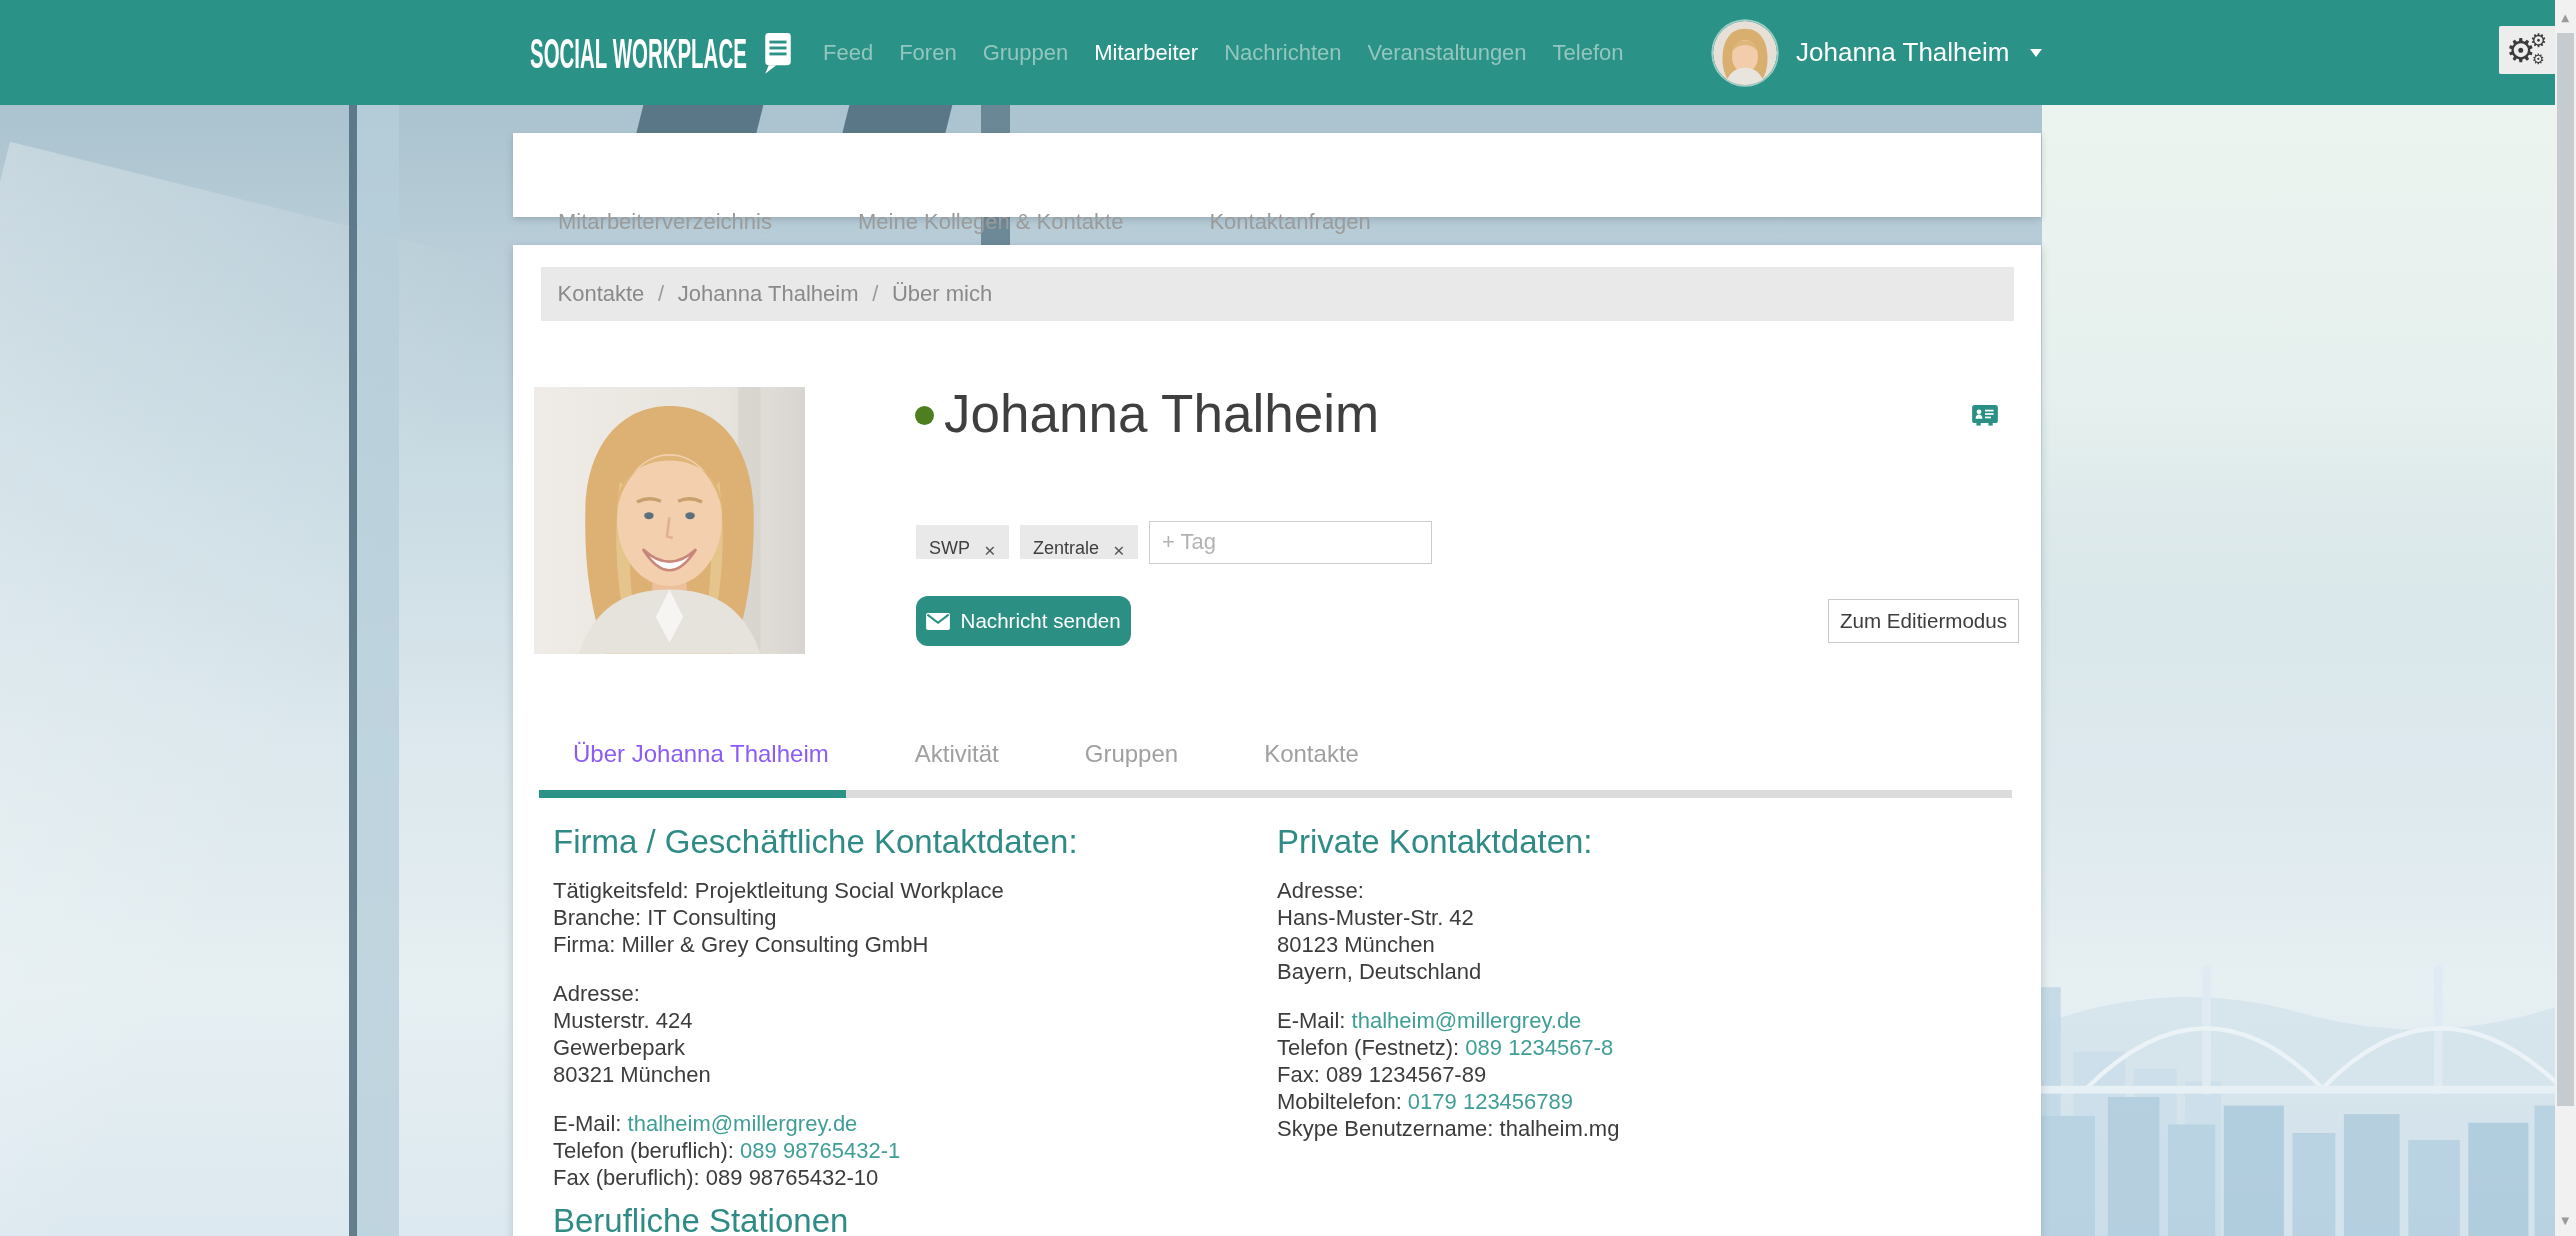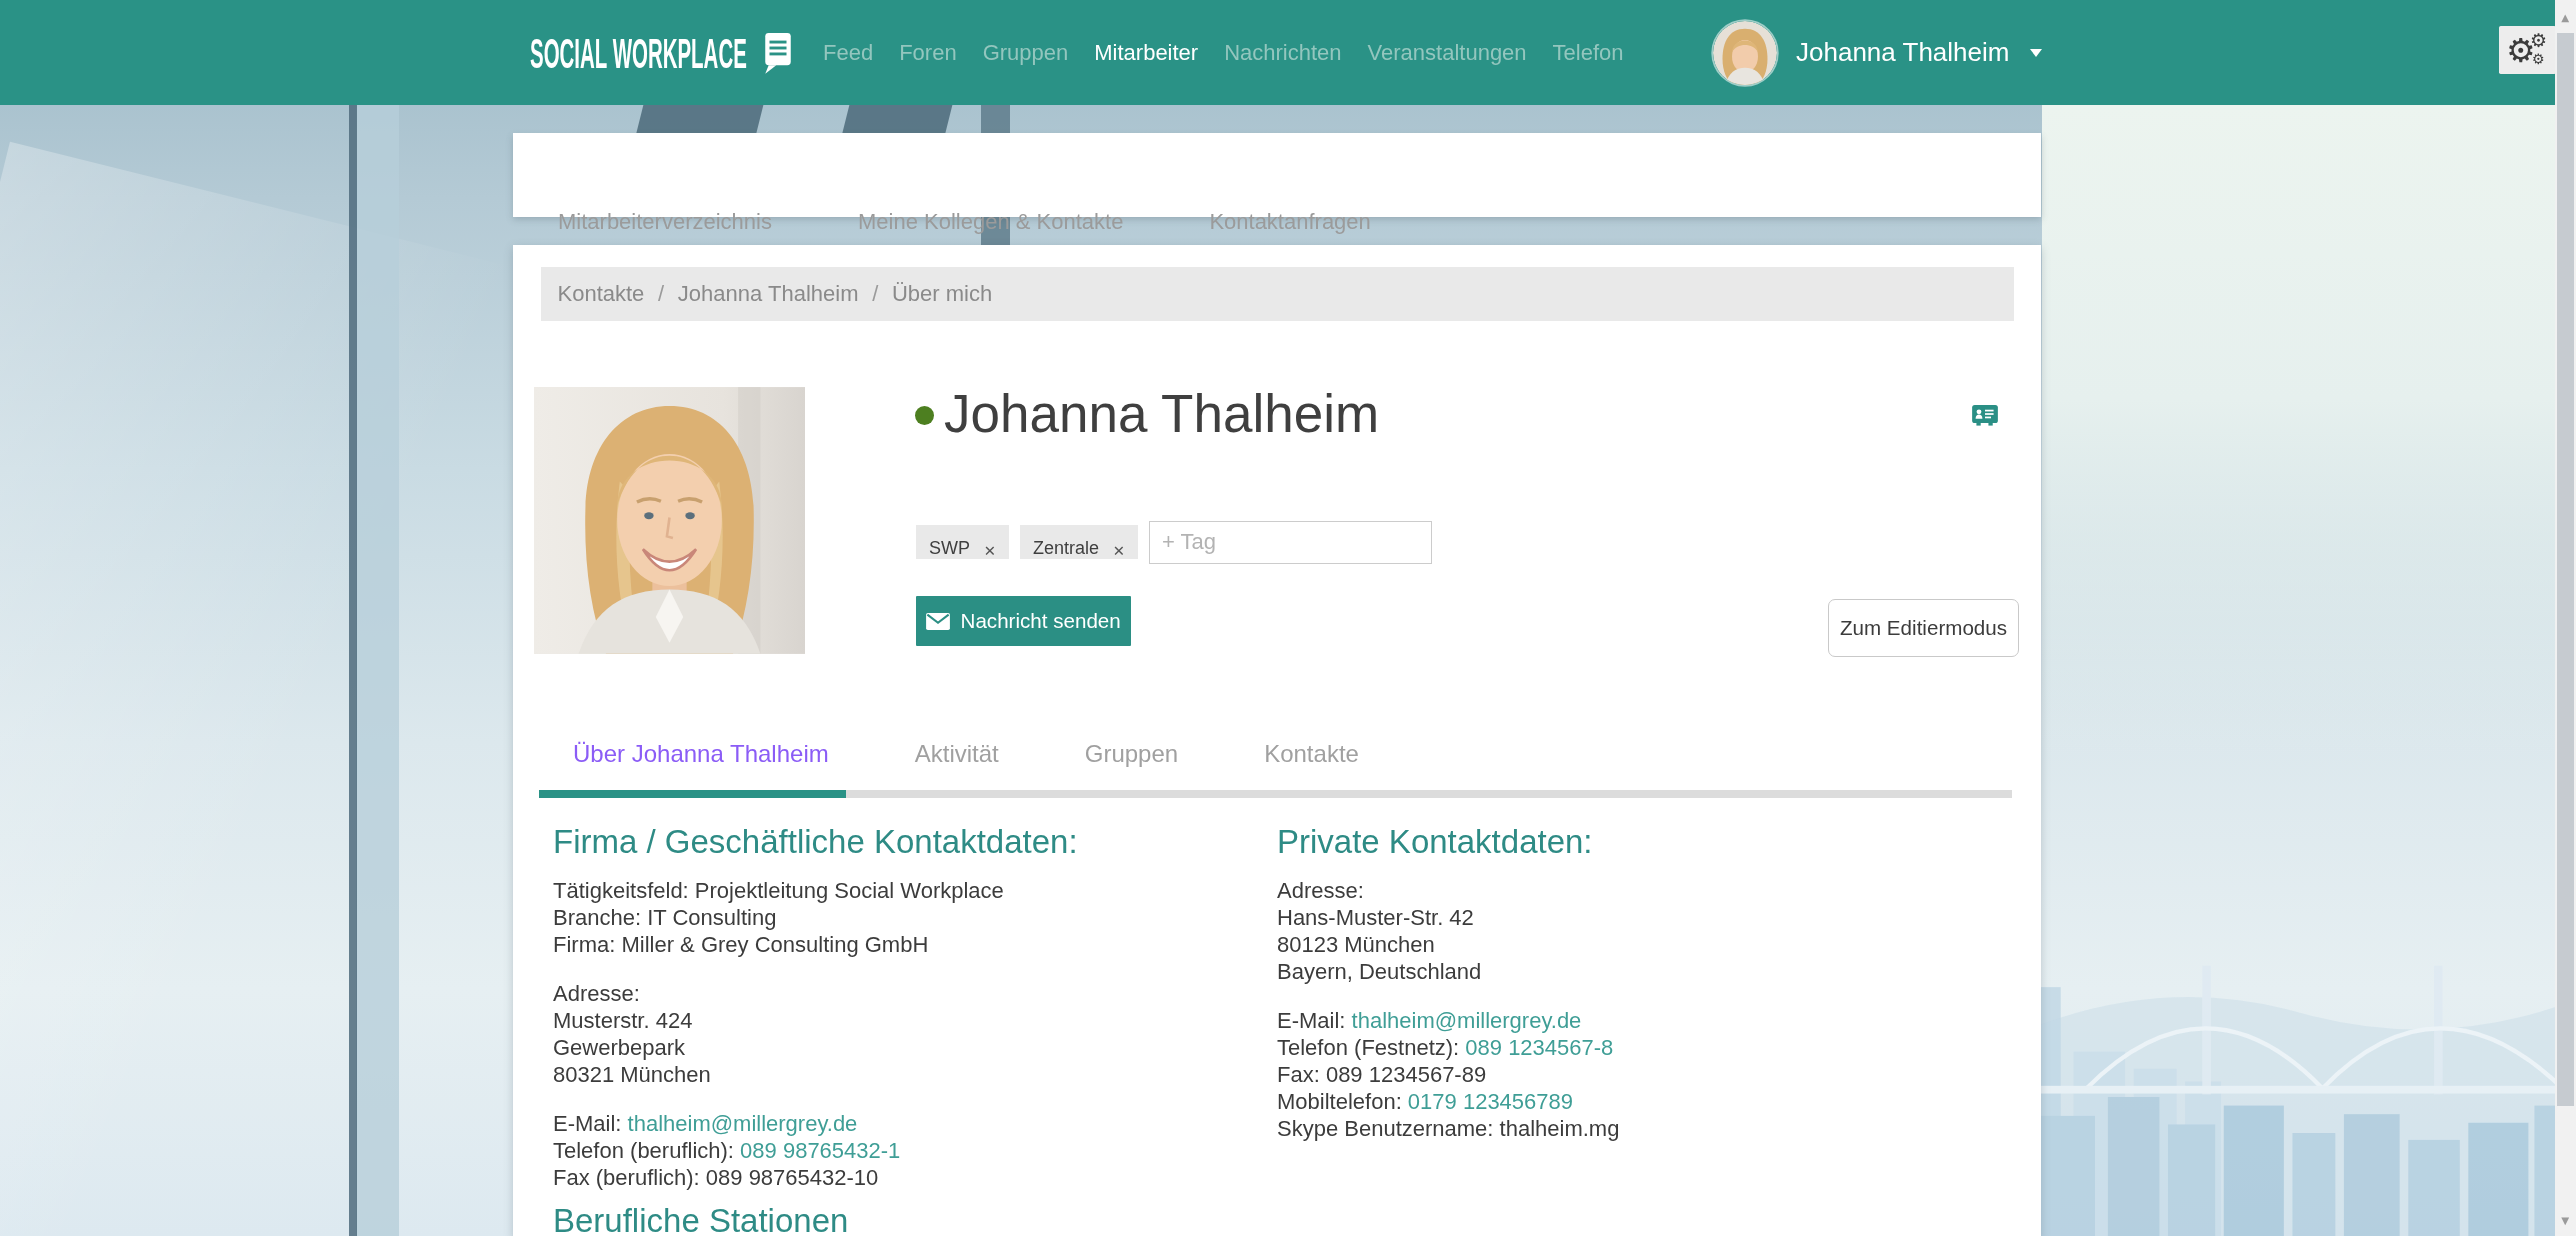--- a/index.html
+++ b/index.html
@@ -70,24 +70,24 @@
   .pname{position:absolute;left:431px;top:137px;font-size:53px;font-weight:300;color:#3f3f3f;line-height:64px;white-space:nowrap;}
   .vcard{position:absolute;left:1459px;top:160px;cursor:pointer;}
   .ptitle{position:absolute;left:403px;top:215px;font-size:22px;color:#3a3a3a;line-height:27.5px;}
   .tagsrow{position:absolute;left:403px;top:273px;height:48px;display:flex;align-items:center;}
   .chip{display:inline-flex;align-items:flex-end;gap:13.7px;height:34px;padding:0 13px;background:var(--chip);
         font-size:18px;color:#3f3f3f;margin-right:11px;}
   .chip-x{font-size:14.6px;font-weight:bold;color:#555;cursor:pointer;font-family:"DejaVu Sans",sans-serif;}
   .taginput{width:283px;height:43px;border:1.7px solid #cccccc;font-size:22px;padding:0 12px;color:#3c3c3c;outline:none;
             font-family:"Liberation Sans",sans-serif;}
   .taginput::placeholder{color:#b3b3b3;}
-  .sendbtn{position:absolute;left:403px;top:351px;width:215px;height:50px;background:var(--btn-teal);border:none;border-radius:1px;
+  .sendbtn{position:absolute;left:403px;top:351px;width:215px;height:50px;background:var(--btn-teal);border:none;border-radius:12px;
            color:#fff;font-size:20.6px;display:flex;align-items:center;justify-content:center;gap:10.3px;cursor:pointer;
            font-family:"Liberation Sans",sans-serif;}
-  .editbtn{position:absolute;left:1315px;top:354px;width:191px;height:58px;background:#ffffff;border:1.7px solid #c9c9c9;border-radius:7px;
+  .editbtn{position:absolute;left:1315px;top:354px;width:191px;height:44px;background:#ffffff;border:1.7px solid #c9c9c9;border-radius:0;
            color:#3c3c3c;font-size:20.6px;cursor:pointer;font-family:"Liberation Sans",sans-serif;}
 
   .tabs{position:absolute;left:26px;top:486px;height:45px;display:flex;align-items:center;padding-left:34px;}
   .tab{font-size:24px;color:#a0a0a0;margin-right:86px;cursor:pointer;white-space:nowrap;}
   .tab.active{color:#8b5cf6;}
   .tabline{position:absolute;left:26px;top:545px;width:1473px;height:7.7px;background:#dcdcdc;}
   .tl-active{position:absolute;left:0;top:0;width:307px;height:7.7px;background:var(--teal);}
 
   .col{position:absolute;top:577px;}
   .bizcol{left:40px;width:713px;}

